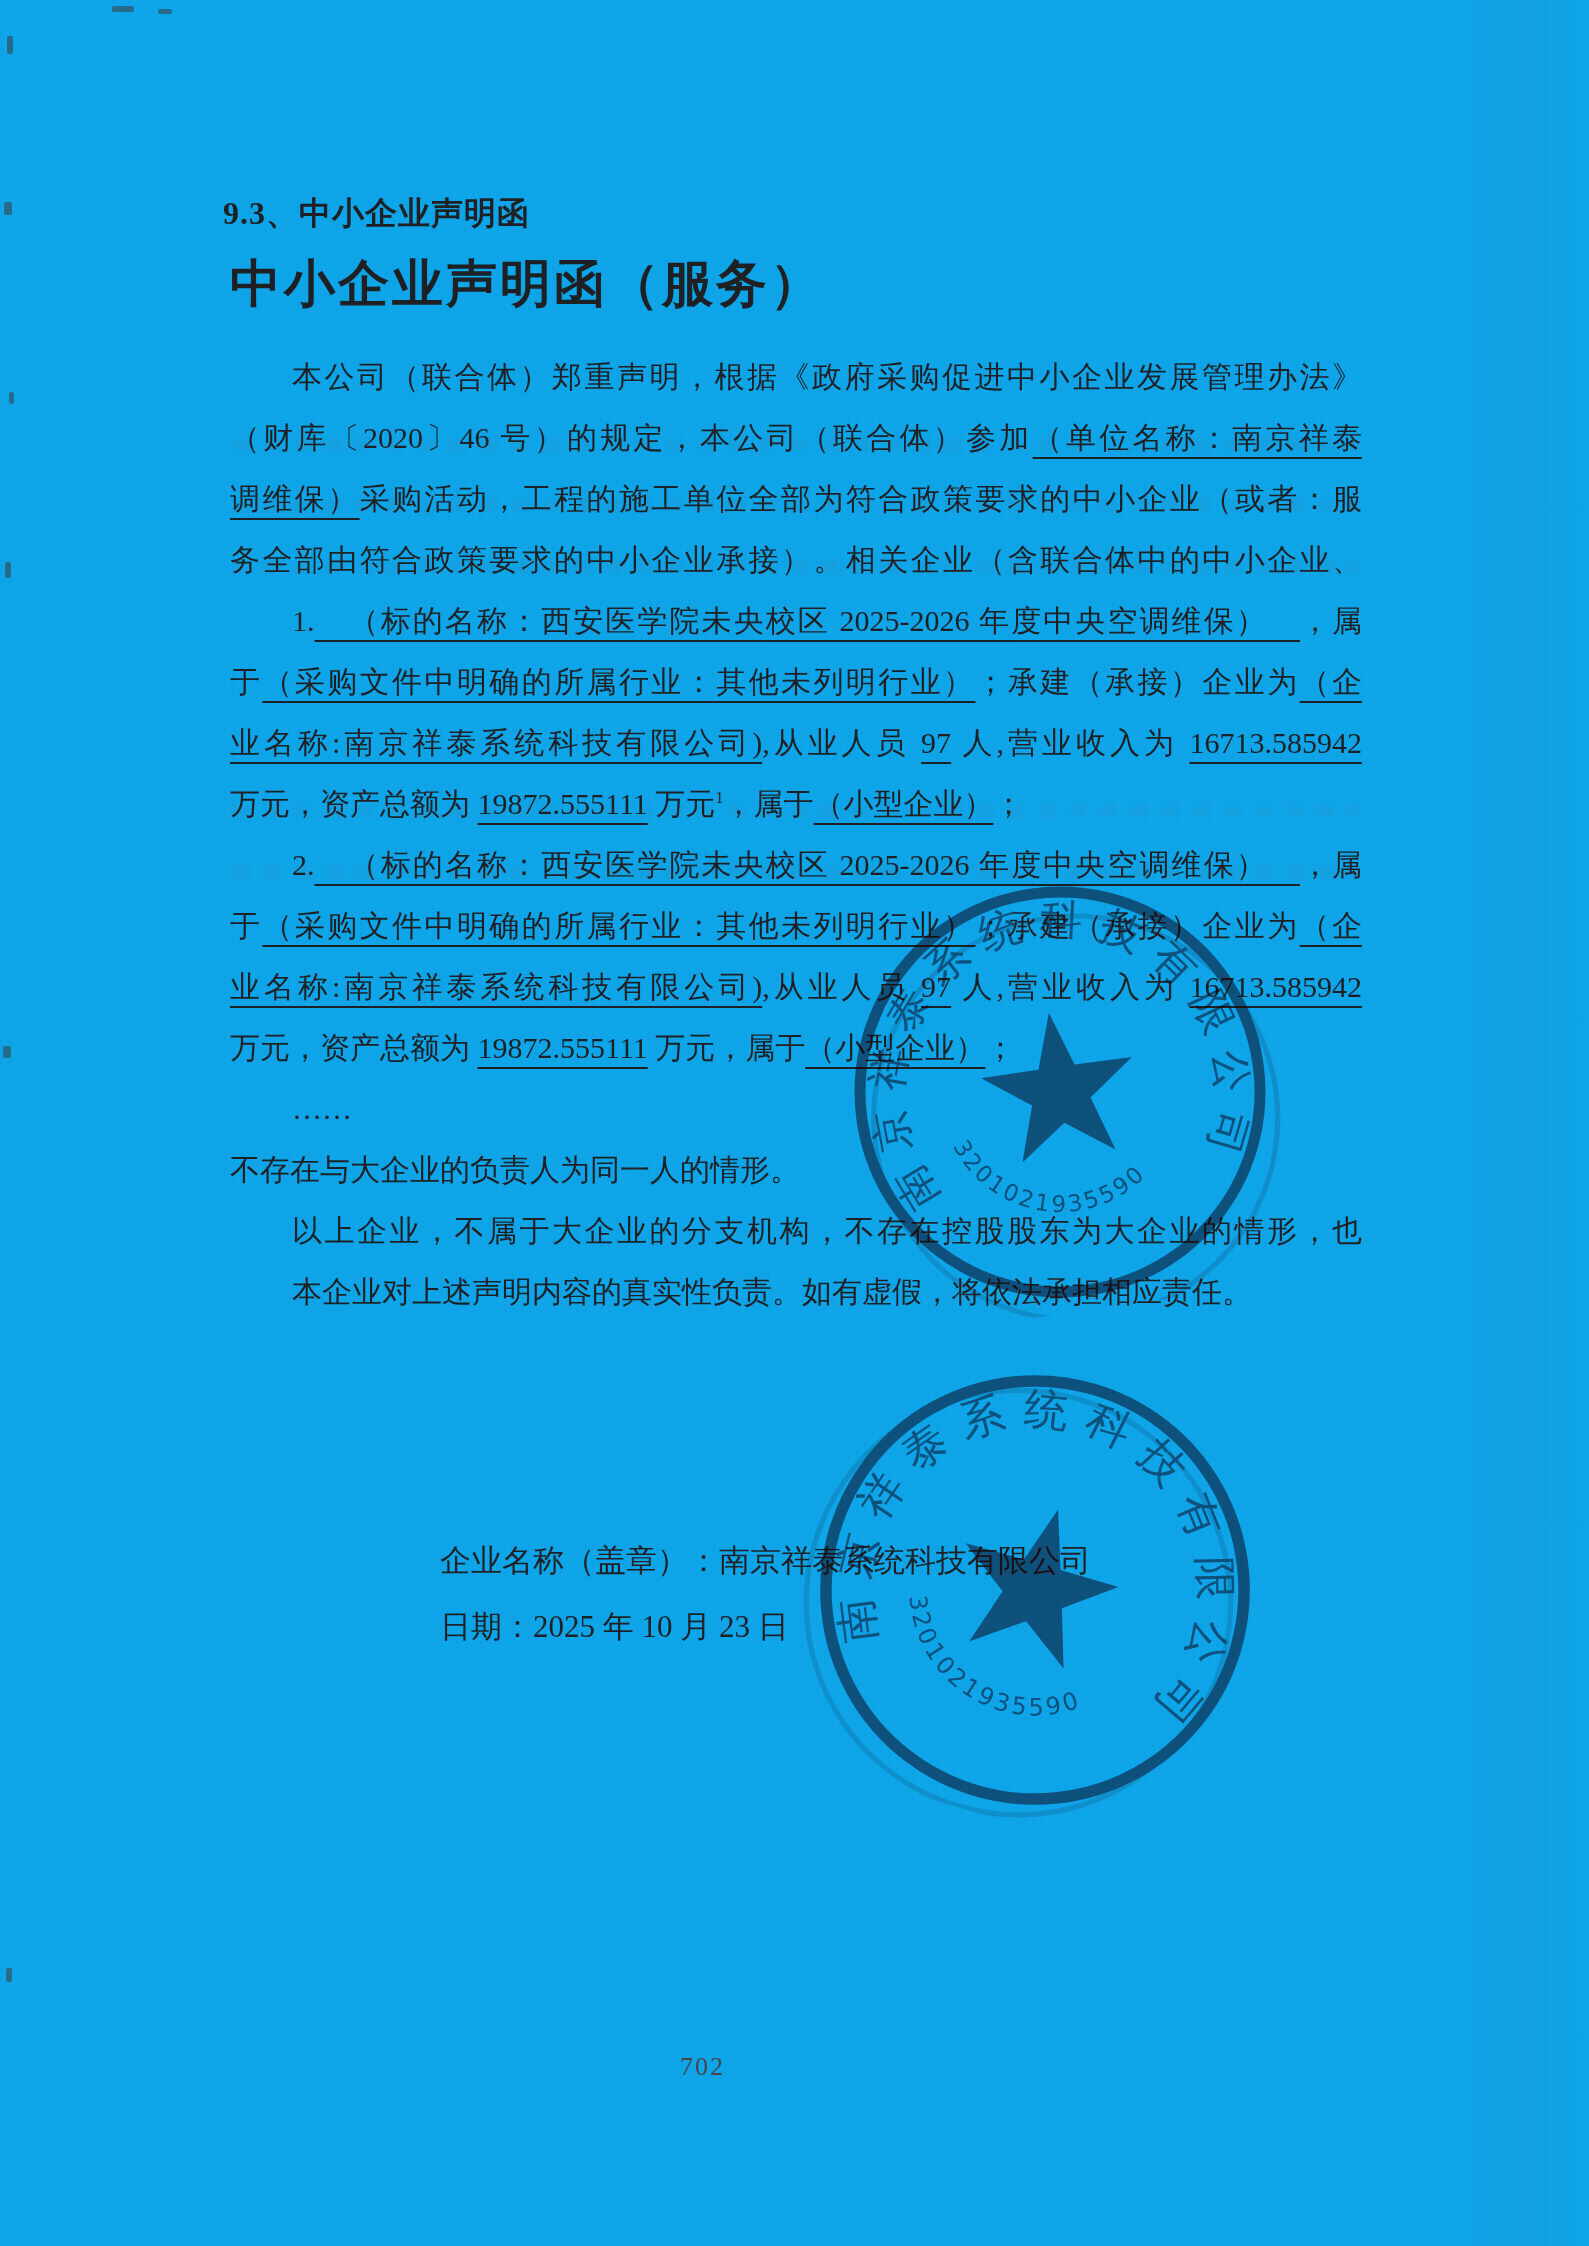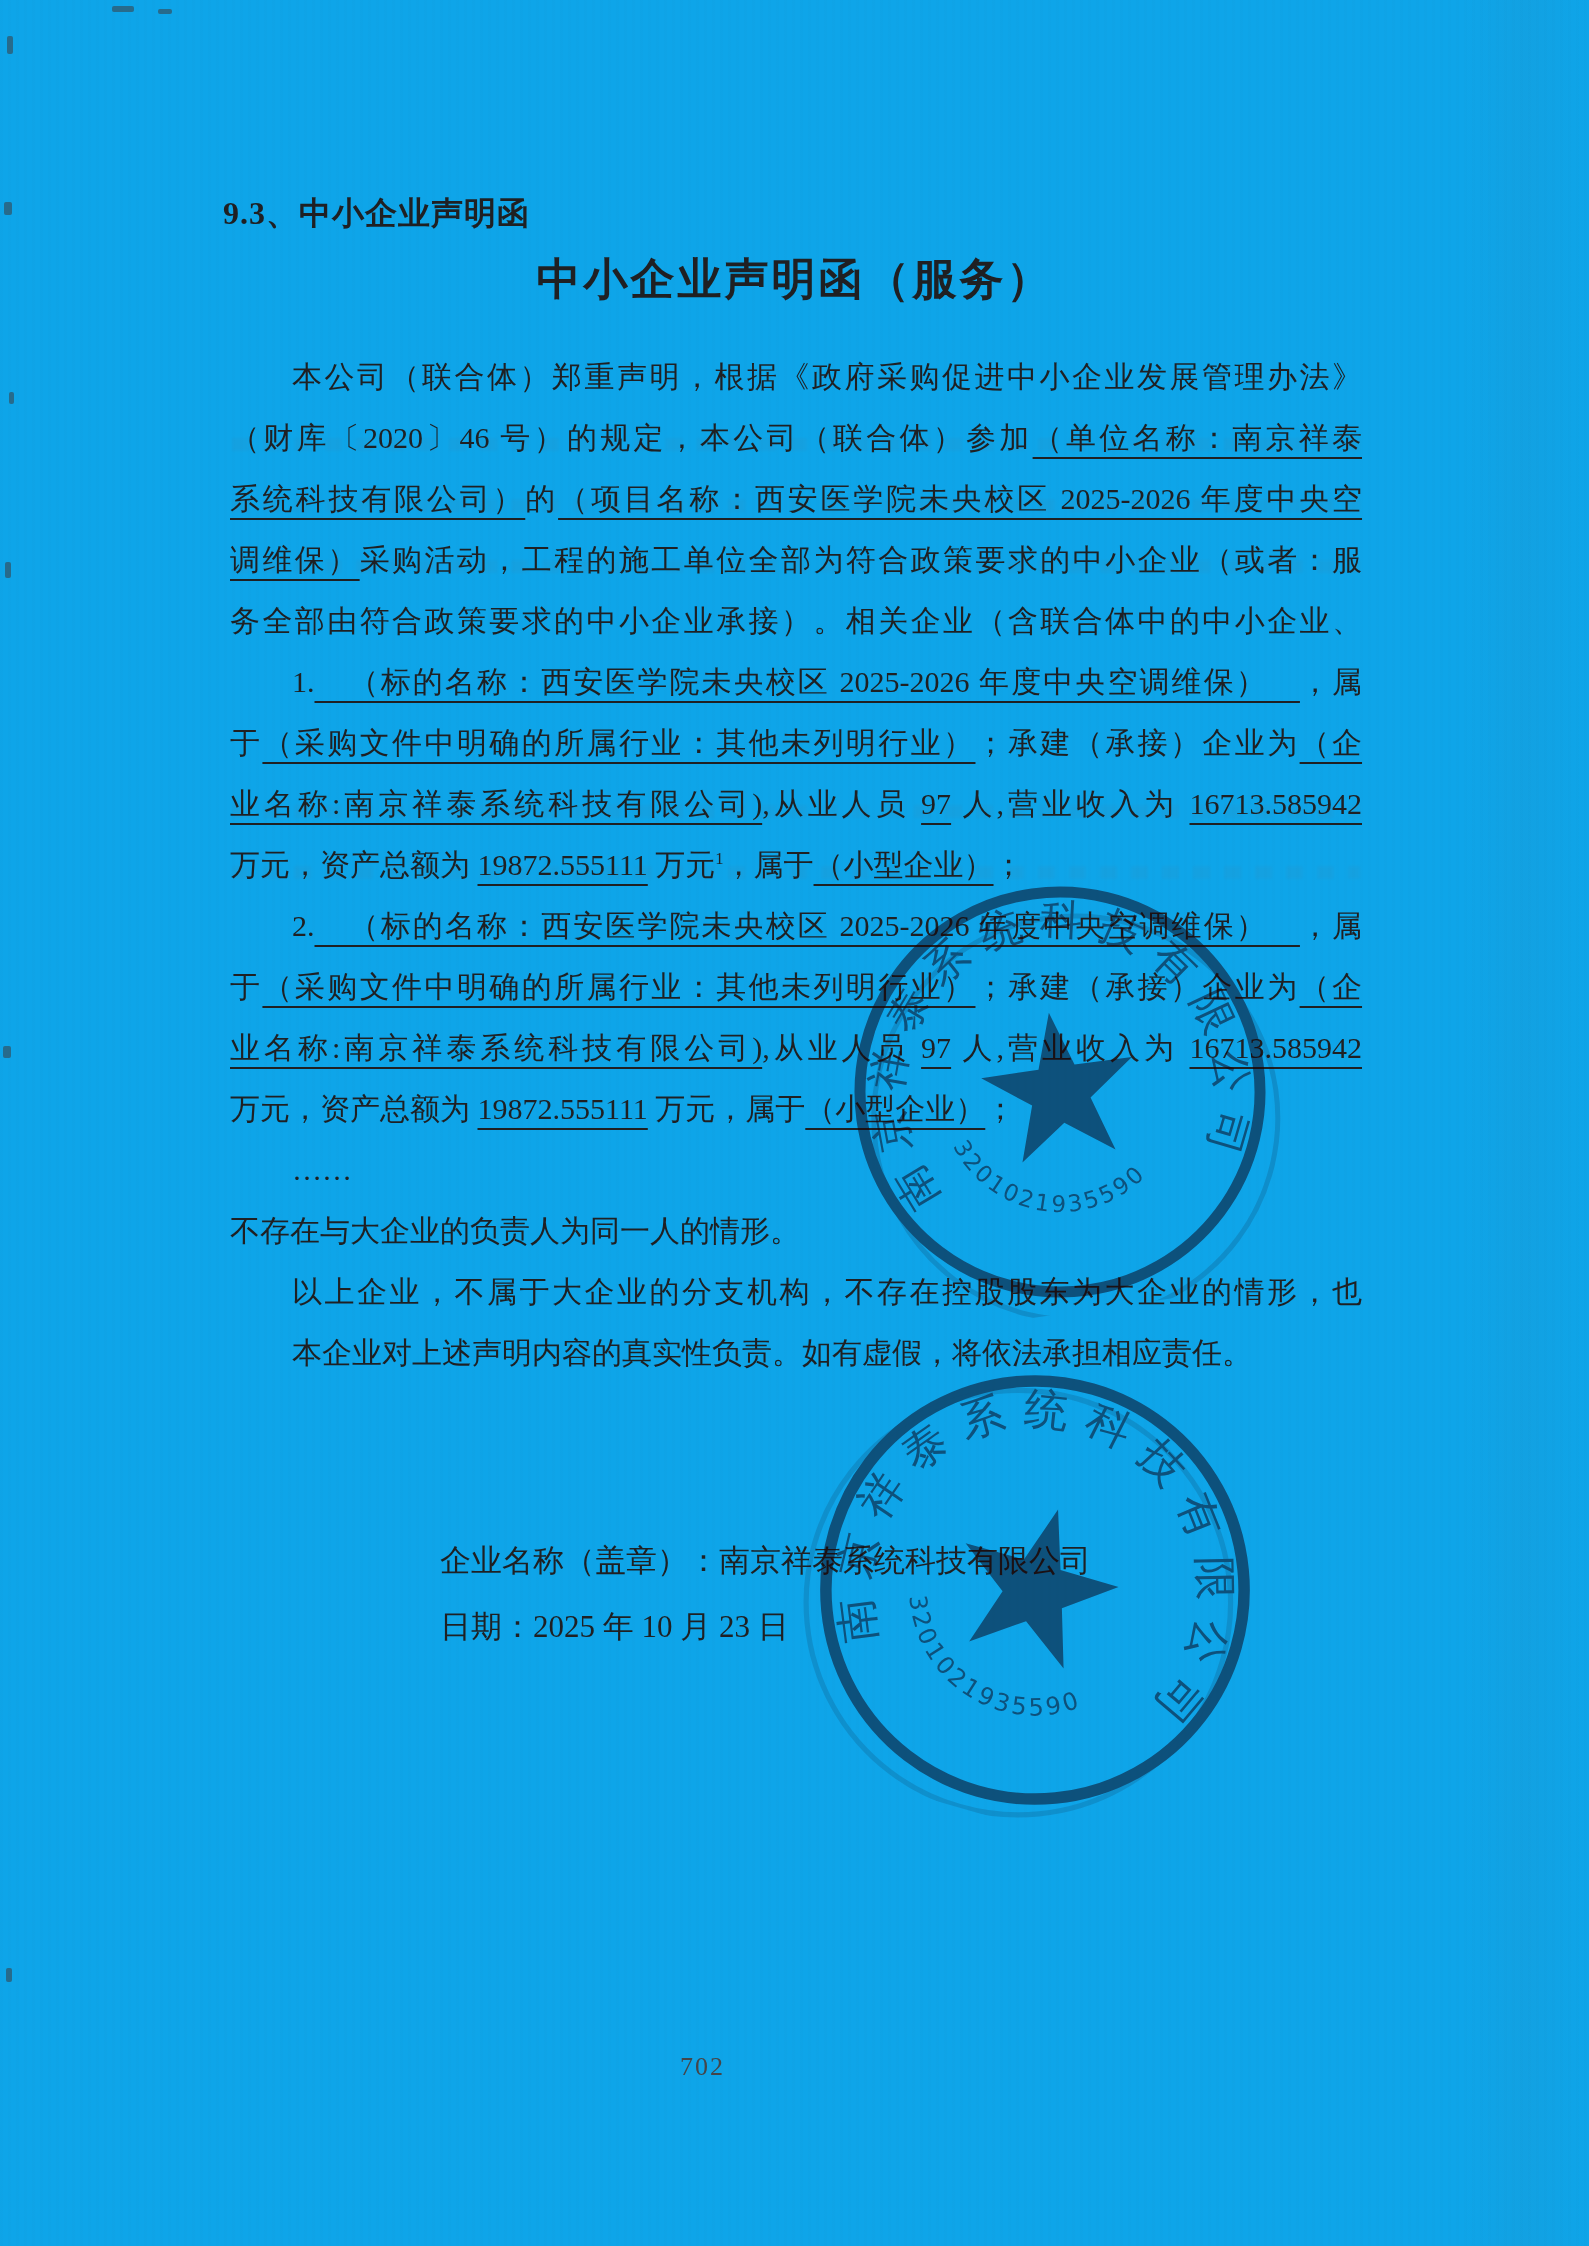--- a/index.html
+++ b/index.html
@@ -24,21 +24,21 @@
     position:absolute;left:232px;width:1128px;height:13px;
     background:repeating-linear-gradient(90deg, rgba(105,110,122,0.16) 0 17px, rgba(0,0,0,0) 17px 31px);
     filter:blur(1.6px);opacity:.45;pointer-events:none;
   }
   .heading{
     position:absolute;left:223px;top:192px;
     font-size:32px;font-weight:bold;letter-spacing:1px;
   }
   .title{
     position:absolute;left:230px;width:1130px;top:250px;
-    text-align:center;font-size:44px;font-weight:bold;letter-spacing:3px;
+    font-size:51px;font-weight:bold;letter-spacing:3px;
   }
   .body{
     position:absolute;left:230px;top:346px;width:1132px;
     font-size:30px;
   }
   .line{line-height:61px;height:61px;white-space:nowrap;text-align:left;}
   .line.j{white-space:normal;text-align:justify;text-align-last:justify;}
   .line.ind{padding-left:62px;box-sizing:border-box;}
   .u{text-decoration:underline;text-underline-offset:9px;text-decoration-thickness:2px;}
   sup{font-size:.55em;line-height:0;}
@@ -73,21 +73,20 @@
   <div class="bleed-row" style="top:560px;"></div>
   <div class="bleed-row" style="top:805px;"></div>
   <div class="bleed-row" style="top:866px;"></div>
 
   <div class="heading">9.3、中小企业声明函</div>
   <div class="title">中小企业声明函（服务）</div>
 
   <div class="body">
       <div class="line j ind"><span>本公司（联合体）郑重声明，根据《政府采购促进中小企业发展管理办法》</span></div>
       <div class="line j"><span>（财库〔2020〕46 号）的规定，本公司（联合体）参加</span><span class="u">（单位名称：南京祥泰</span></div>
-      <div class="line j"><span class="u">系统科技有限公司）</span><span>的</span><span class="u">（项目名称：西安医学院未央校区 2025-2026 年度中央空</span></div>
       <div class="line j"><span class="u">调维保）</span><span>采购活动，工程的施工单位全部为符合政策要求的中小企业（或者：服</span></div>
       <div class="line j"><span>务全部由符合政策要求的中小企业承接）。相关企业（含联合体中的中小企业、</span></div>
       <div class="line j ind"><span>1.</span><span class="u">　（标的名称：西安医学院未央校区 2025-2026 年度中央空调维保）　</span><span>，属</span></div>
       <div class="line j"><span>于</span><span class="u">（采购文件中明确的所属行业：其他未列明行业）</span><span>；承建（承接）企业为</span><span class="u">（企</span></div>
       <div class="line j"><span class="u">业名称:南京祥泰系统科技有限公司)</span><span>,从业人员 </span><span class="u">97</span><span> 人,营业收入为 </span><span class="u">16713.585942</span></div>
       <div class="line"><span>万元，资产总额为 </span><span class="u">19872.555111</span><span> 万元</span><sup>1</sup><span>，属于</span><span class="u">（小型企业）</span><span>；</span></div>
       <div class="line j ind"><span>2.</span><span class="u">　（标的名称：西安医学院未央校区 2025-2026 年度中央空调维保）　</span><span>，属</span></div>
       <div class="line j"><span>于</span><span class="u">（采购文件中明确的所属行业：其他未列明行业）</span><span>；承建（承接）企业为</span><span class="u">（企</span></div>
       <div class="line j"><span class="u">业名称:南京祥泰系统科技有限公司)</span><span>,从业人员 </span><span class="u">97</span><span> 人,营业收入为 </span><span class="u">16713.585942</span></div>
       <div class="line"><span>万元，资产总额为 </span><span class="u">19872.555111</span><span> 万元，属于</span><span class="u">（小型企业）</span><span>；</span></div>

